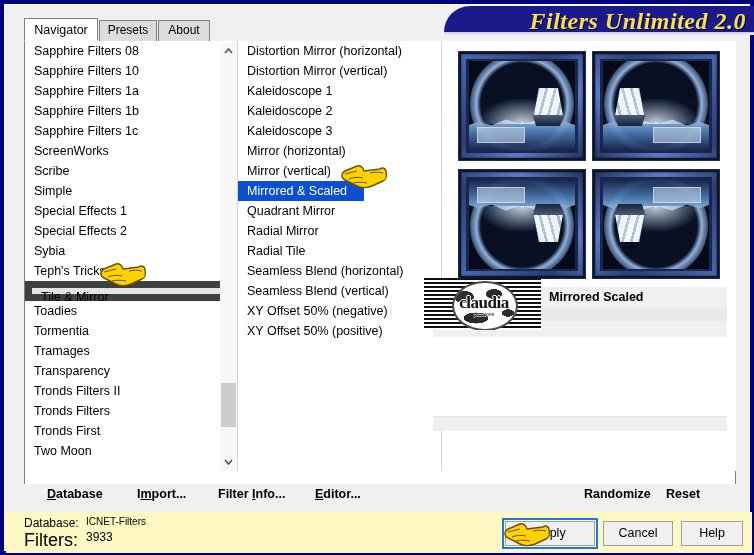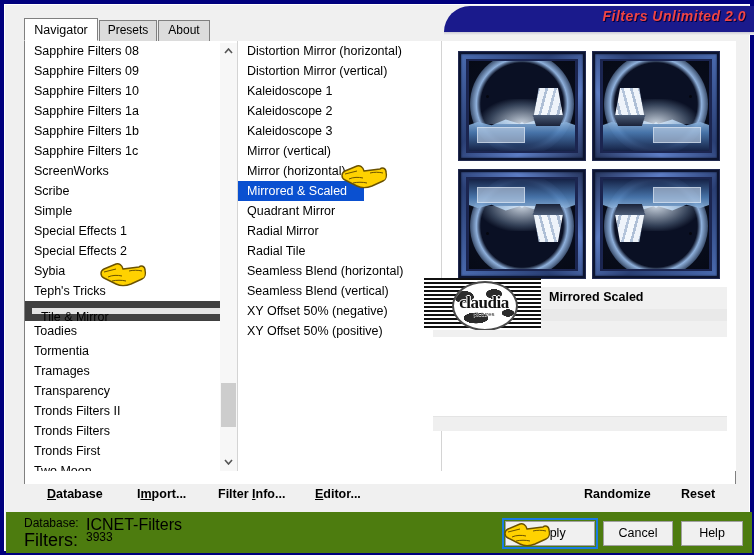--- a/index.html
+++ b/index.html
@@ -31,24 +31,24 @@
   #title-banner{
     position:absolute;left:438px;top:0px;width:314px;height:26px;
     background:#1a1a8c;
     border-top-left-radius:26px 26px;
     border-bottom-left-radius:0;
     overflow:hidden;
     z-index:40;
   }
   #title-banner .ttl{
     position:absolute;right:12px;top:2px;
-    color:#ef4444;
+    color:#fde047;
     font-weight:bold;font-style:italic;
-    font-size:14px;letter-spacing:0.5px;
-    font-family:Liberation Sans, sans-serif;
+    font-size:24px;letter-spacing:0.5px;
+    font-family:Liberation Serif, serif;
     white-space:nowrap;
     text-shadow:1px 1px 0 #000040;
   }
   #banner-shadow{
     position:absolute;left:438px;top:26px;width:314px;height:3px;
     background:linear-gradient(#c9c9d4,#f0f0f0);z-index:39;
   }
   
   #tabstrip{
     position:absolute;left:18px;top:14px;width:712px;height:21px;
@@ -253,25 +253,25 @@
     cursor:default;white-space:nowrap;
   }
   .alink u{text-decoration:underline;}
   .aplain{
     position:absolute;top:3px;
     font-size:12.5px;font-weight:bold;color:#000;cursor:default;
   }
   
   #statusbar{
     position:absolute;left:0px;top:506px;width:746px;height:41px;
-    background:#4d7c0f;
+    background:#fef9c3;
   }
   #st-l1{position:absolute;left:18px;top:4px;font-size:12px;white-space:nowrap;}
   #st-l2{position:absolute;left:18px;top:18px;font-size:18px;white-space:nowrap;}
-  #st-v1{position:absolute;left:80px;top:4px;font-size:16px;white-space:nowrap;}
+  #st-v1{position:absolute;left:80px;top:4px;font-size:10px;white-space:nowrap;}
   #st-v2{position:absolute;left:80px;top:18px;font-size:12px;white-space:nowrap;}
   .btn{
     position:absolute;top:9px;height:25px;
     background:#f0f0f0;
     border:1px solid #a0a0a0;
     box-sizing:border-box;
     font-size:12.5px;
     text-align:center;line-height:23px;
     color:#000;cursor:default;
   }
@@ -311,21 +311,20 @@
         </div>
         <div class="tab" style="left:134px;width:52px;">
           <span>About</span>
         </div>
       </div>
 
       <div id="client">
 
         <div class="listbox" id="list-categories">
           <div class="lrow">Sapphire Filters 08</div>
-          <div class="lrow">Sapphire Filters 09</div>
           <div class="lrow">Sapphire Filters 10</div>
           <div class="lrow">Sapphire Filters 1a</div>
           <div class="lrow">Sapphire Filters 1b</div>
           <div class="lrow">Sapphire Filters 1c</div>
           <div class="lrow">ScreenWorks</div>
           <div class="lrow">Scribe</div>
           <div class="lrow">Simple</div>
           <div class="lrow">Special Effects 1</div>
           <div class="lrow">Special Effects 2</div>
           <div class="lrow">Sybia</div>
@@ -355,22 +354,22 @@
               </svg>
           </div>
         </div>
 
         <div class="listbox" id="list-filters">
           <div class="lrow">Distortion Mirror (horizontal)</div>
           <div class="lrow">Distortion Mirror (vertical)</div>
           <div class="lrow">Kaleidoscope 1</div>
           <div class="lrow">Kaleidoscope 2</div>
           <div class="lrow">Kaleidoscope 3</div>
+          <div class="lrow">Mirror (horizontal)</div>
           <div class="lrow">Mirror (vertical)</div>
-          <div class="lrow">Mirror (horizontal)</div>
           <div class="lrow sel-blue" style="width:126px;">Mirrored &amp; Scaled</div>
           <div class="lrow">Quadrant Mirror</div>
           <div class="lrow">Radial Mirror</div>
           <div class="lrow">Radial Tile</div>
           <div class="lrow">Seamless Blend (horizontal)</div>
           <div class="lrow">Seamless Blend (vertical)</div>
           <div class="lrow">XY Offset 50% (negative)</div>
           <div class="lrow">XY Offset 50% (positive)</div>
         </div>
 
@@ -466,21 +465,21 @@
         <div class="wm-text">claudia</div>
         <div class="wm-sub">pictures</div>
       </div>
 
       <div id="actionrow">
         <div class="alink" style="left:23px;"><u>D</u><span>atabase</span></div>
         <div class="alink" style="left:113px;"><span>I</span><u>m</u><span>port...</span></div>
         <div class="alink" style="left:194px;"><span>Filter </span><u>I</u><span>nfo...</span></div>
         <div class="alink" style="left:291px;"><u>E</u><span>ditor...</span></div>
         <div class="aplain" style="left:560px;">Randomize</div>
-        <div class="aplain" style="left:657px;">Reset</div>
+        <div class="aplain" style="left:642px;">Reset</div>
       </div>
 
       <div id="statusbar">
         <div id="st-l1">Database:</div>
         <div id="st-v1">ICNET-Filters</div>
         <div id="st-l2">Filters:</div>
         <div id="st-v2">3933</div>
 
         <div class="btn" id="btn-apply">Apply</div>
         <div id="apply-hl"></div>

